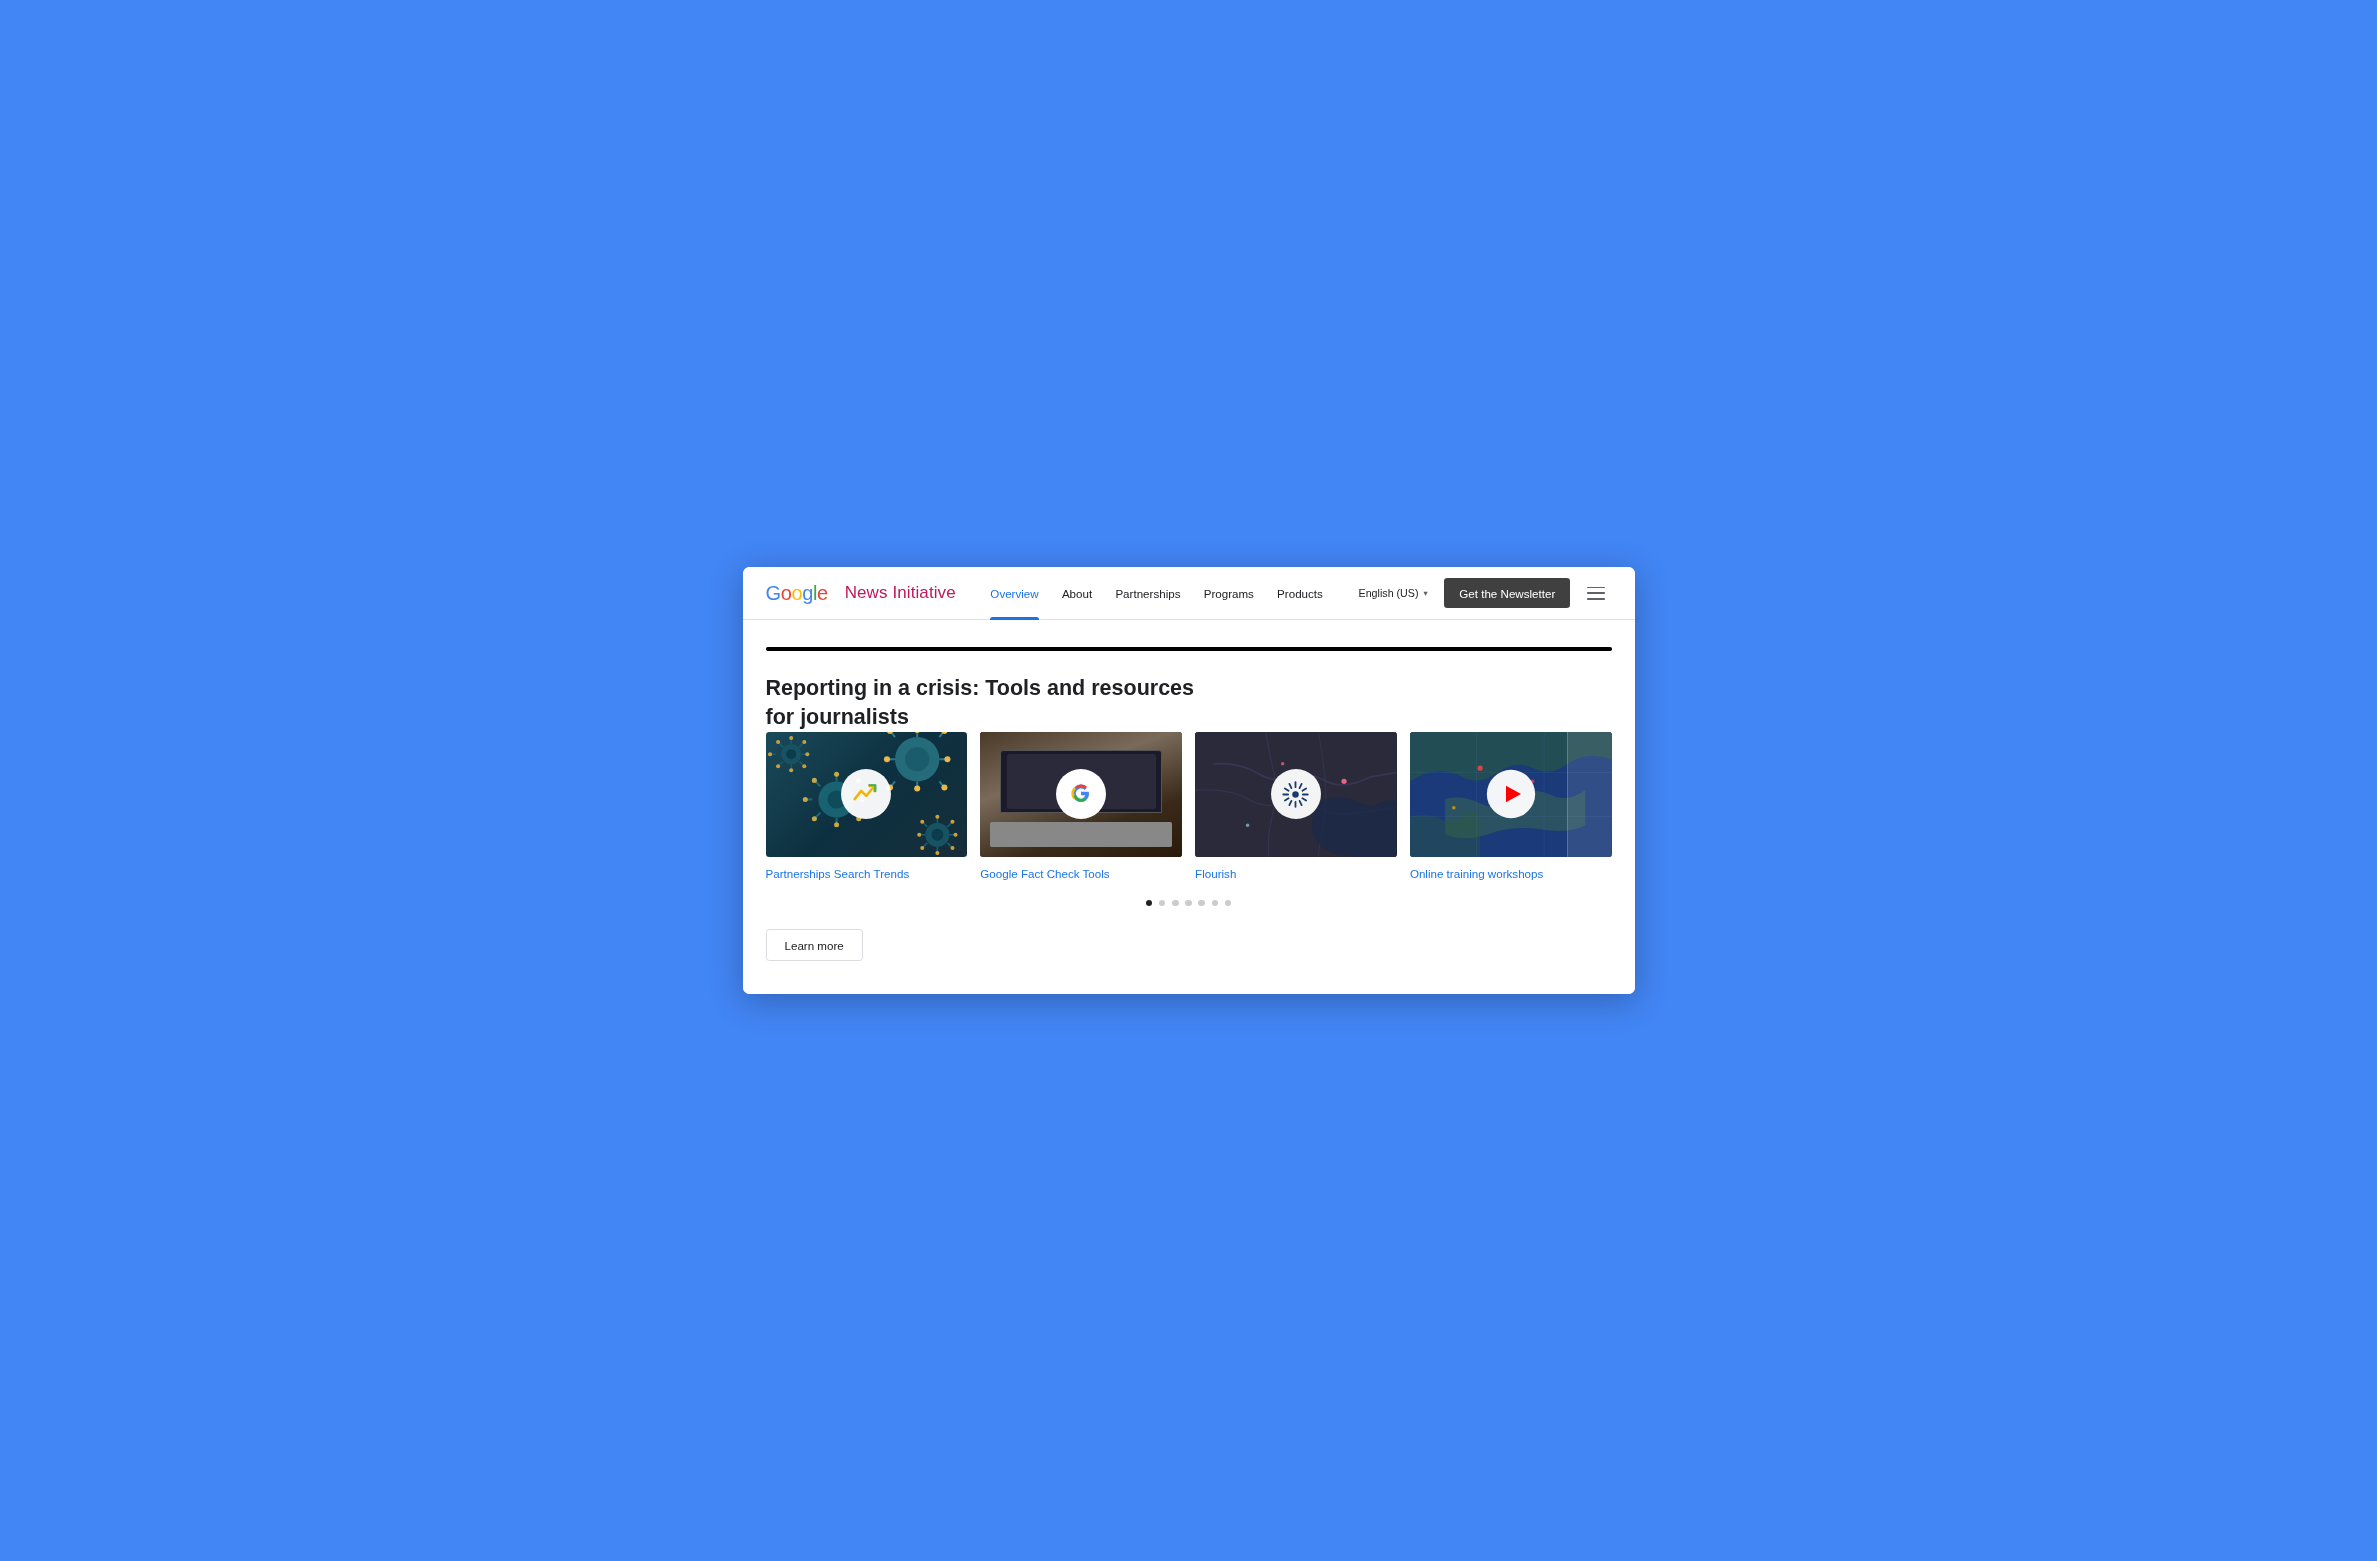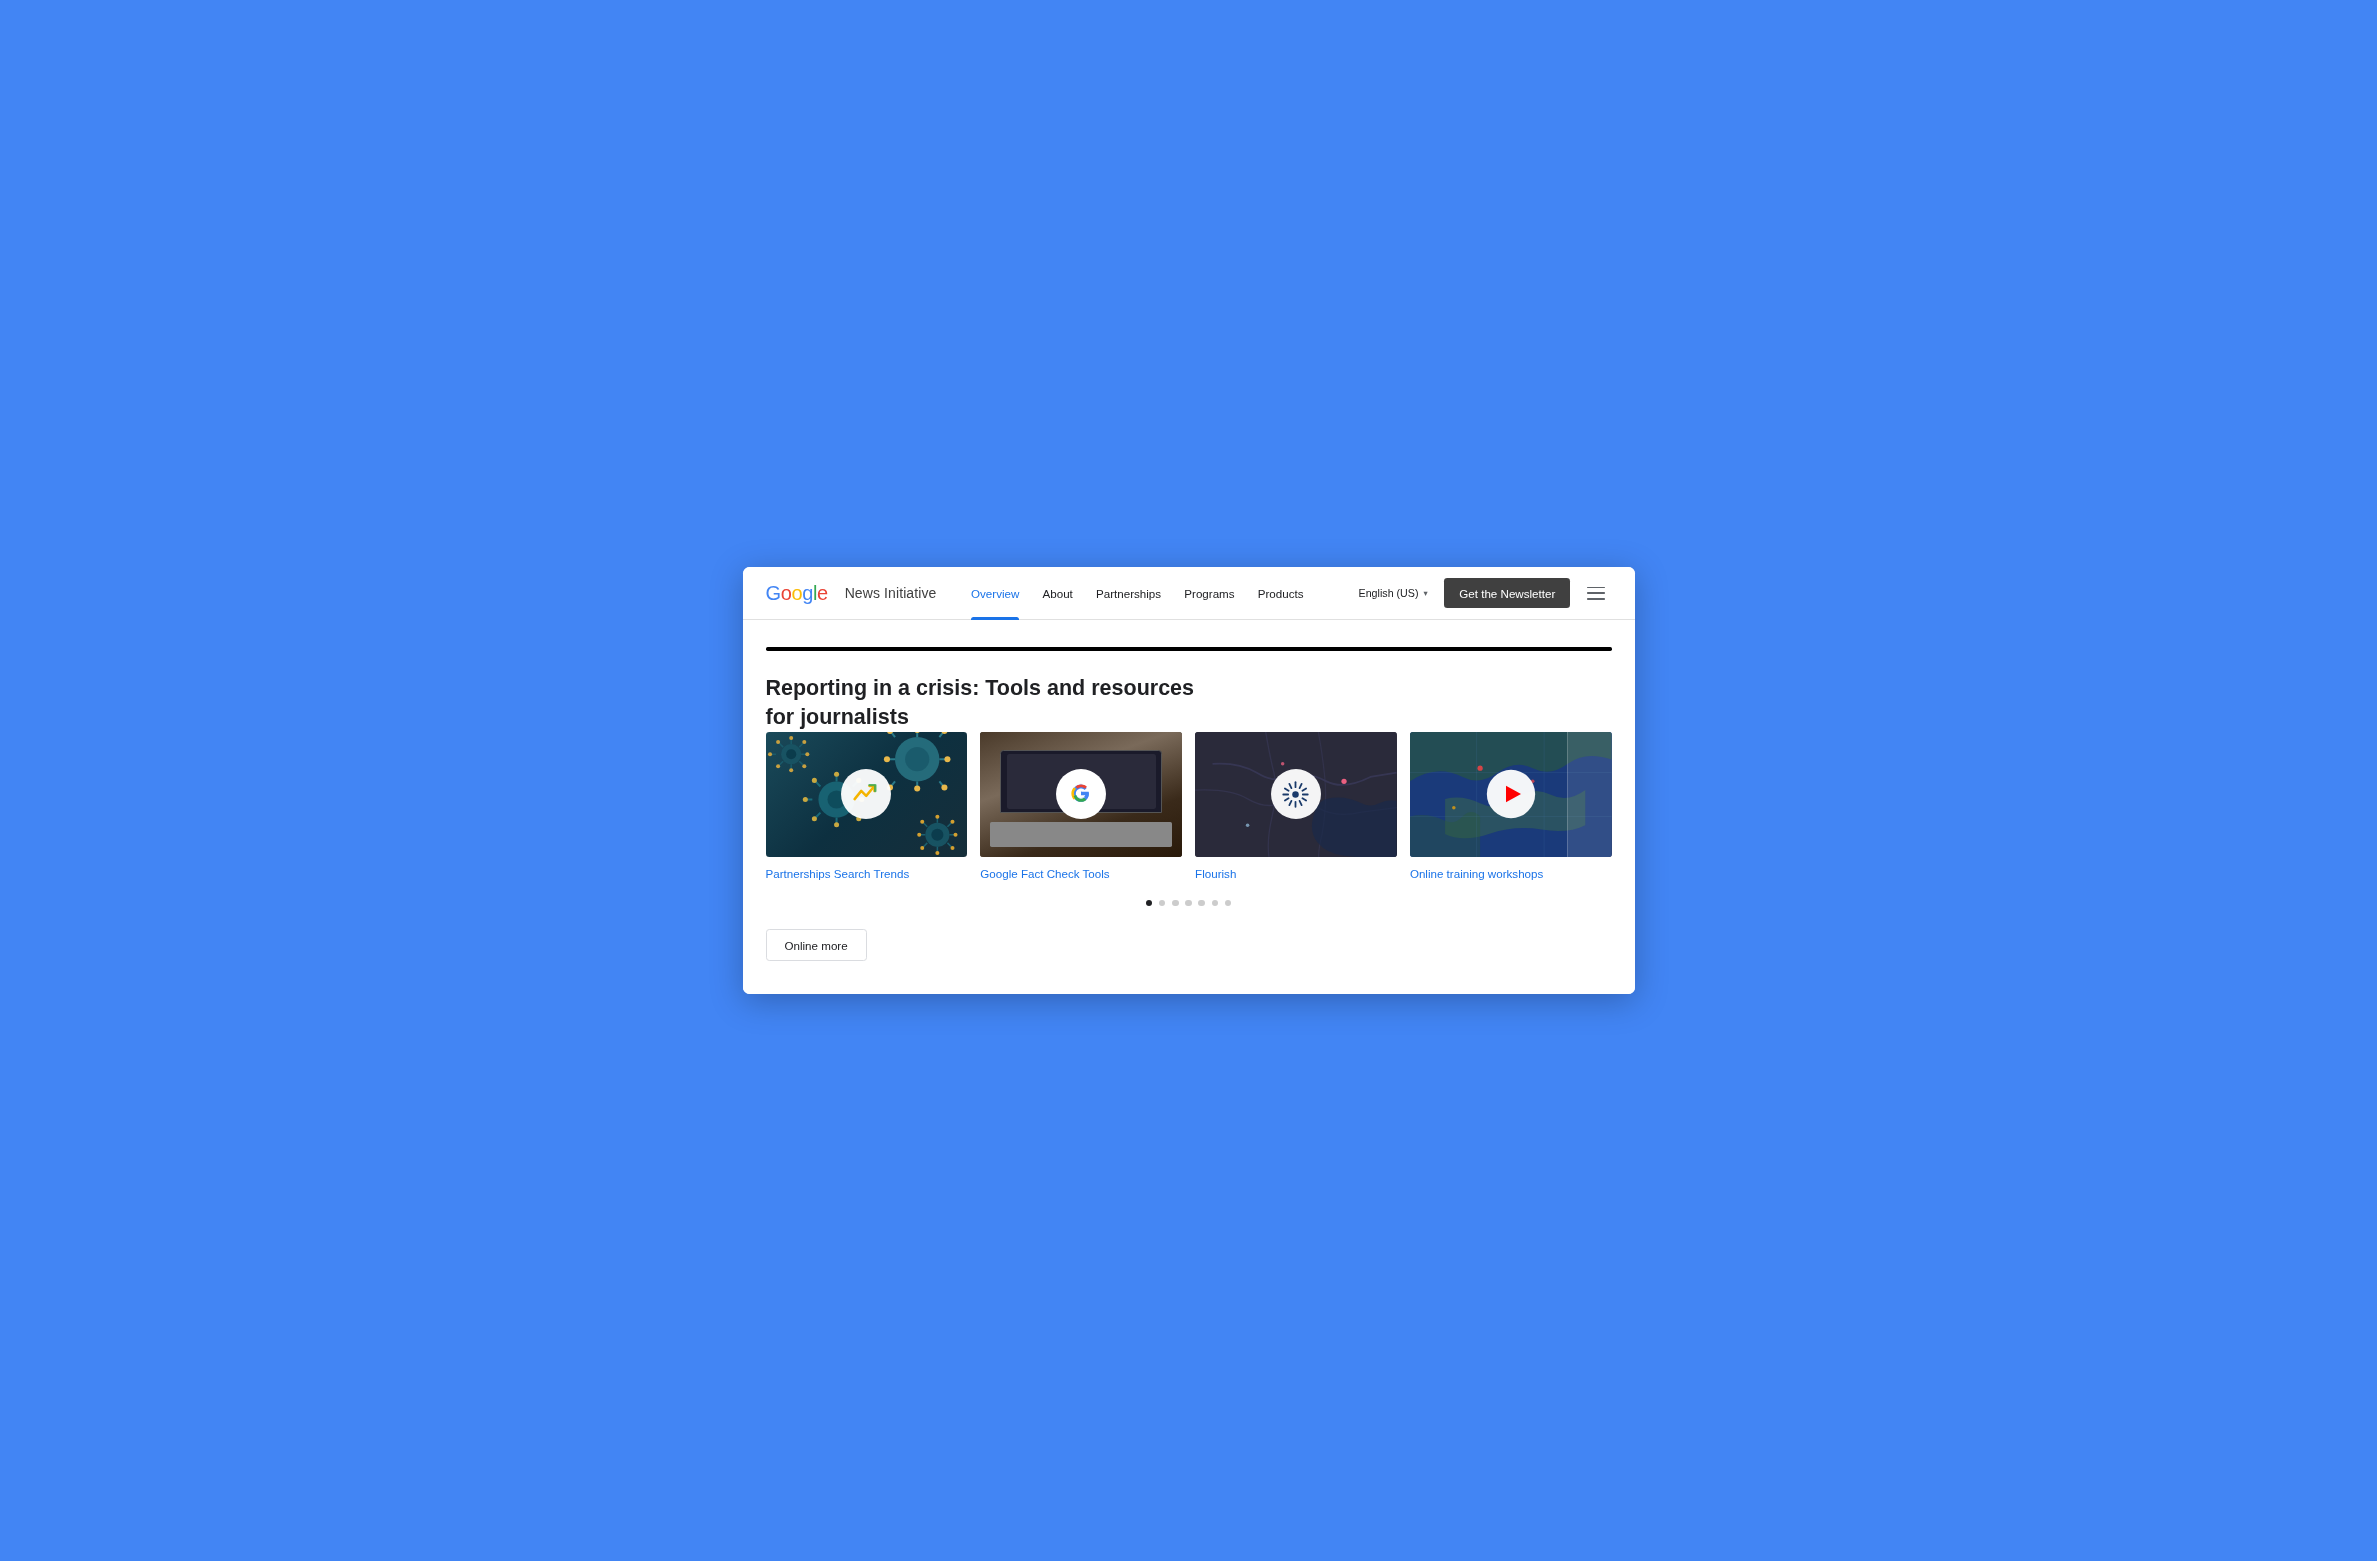--- a/index.html
+++ b/index.html
@@ -48,22 +48,22 @@
       font-weight: 400;
       letter-spacing: -0.4px;
     }
 
     .g-blue { color: #4285f4; }
     .g-red { color: #ea4335; }
     .g-yellow { color: #fbbc05; }
     .g-green { color: #34a853; }
 
     .logo-text {
-      font-size: 14px;
-      color: #404040;
+      font-size: 17px;
+      color: #be185d;
       font-weight: 400;
       letter-spacing: 0.1px;
       padding-left: 12px;
     }
 
     .nav-links {
       display: flex;
       align-items: flex-start;
       gap: 0;
       flex: 1;
@@ -588,18 +588,18 @@
       <div class="dot active"></div>
       <div class="dot"></div>
       <div class="dot"></div>
       <div class="dot"></div>
       <div class="dot"></div>
       <div class="dot"></div>
       <div class="dot"></div>
     </div>
 
     
-    <button class="learn-more-btn">Online more</button>
+    <button class="learn-more-btn">Learn more</button>
 
   </main>
 
 </div>
 
 
 </body></html>

